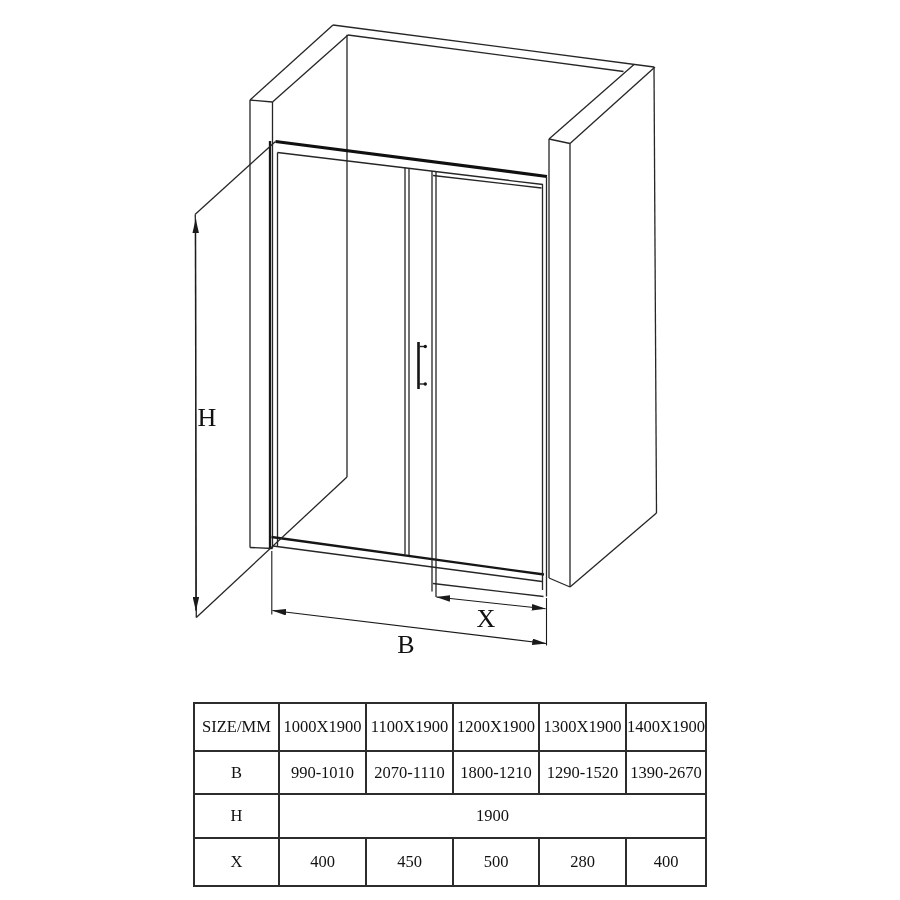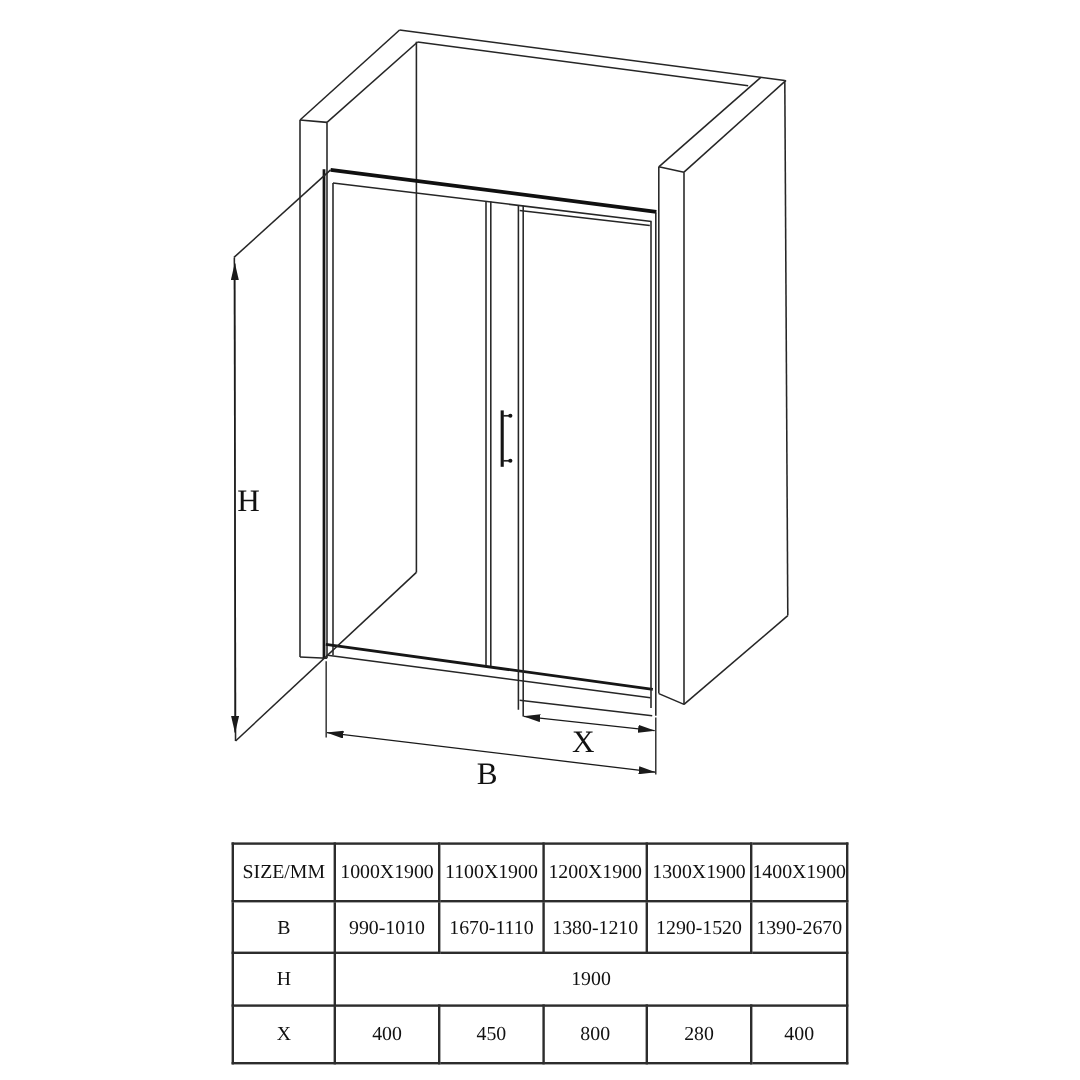--- a/index.html
+++ b/index.html
@@ -127,33 +127,33 @@
       <th>SIZE/MM</th>
       <td>1000X1900</td>
       <td>1100X1900</td>
       <td>1200X1900</td>
       <td>1300X1900</td>
       <td>1400X1900</td>
     </tr>
     <tr style="height:43px">
       <th>B</th>
       <td>990-1010</td>
-      <td>1670-1110</td>
-      <td>1380-1210</td>
+      <td>2070-1110</td>
+      <td>1800-1210</td>
       <td>1290-1520</td>
       <td>1390-2670</td>
     </tr>
     <tr style="height:44px">
       <th>H</th>
       <td colspan="5">1900</td>
     </tr>
     <tr style="height:48px">
       <th>X</th>
       <td>400</td>
       <td>450</td>
-      <td>800</td>
+      <td>500</td>
       <td>280</td>
       <td>400</td>
     </tr>
   </tbody>
     </table>
 
 </div>
 
 </body></html>

